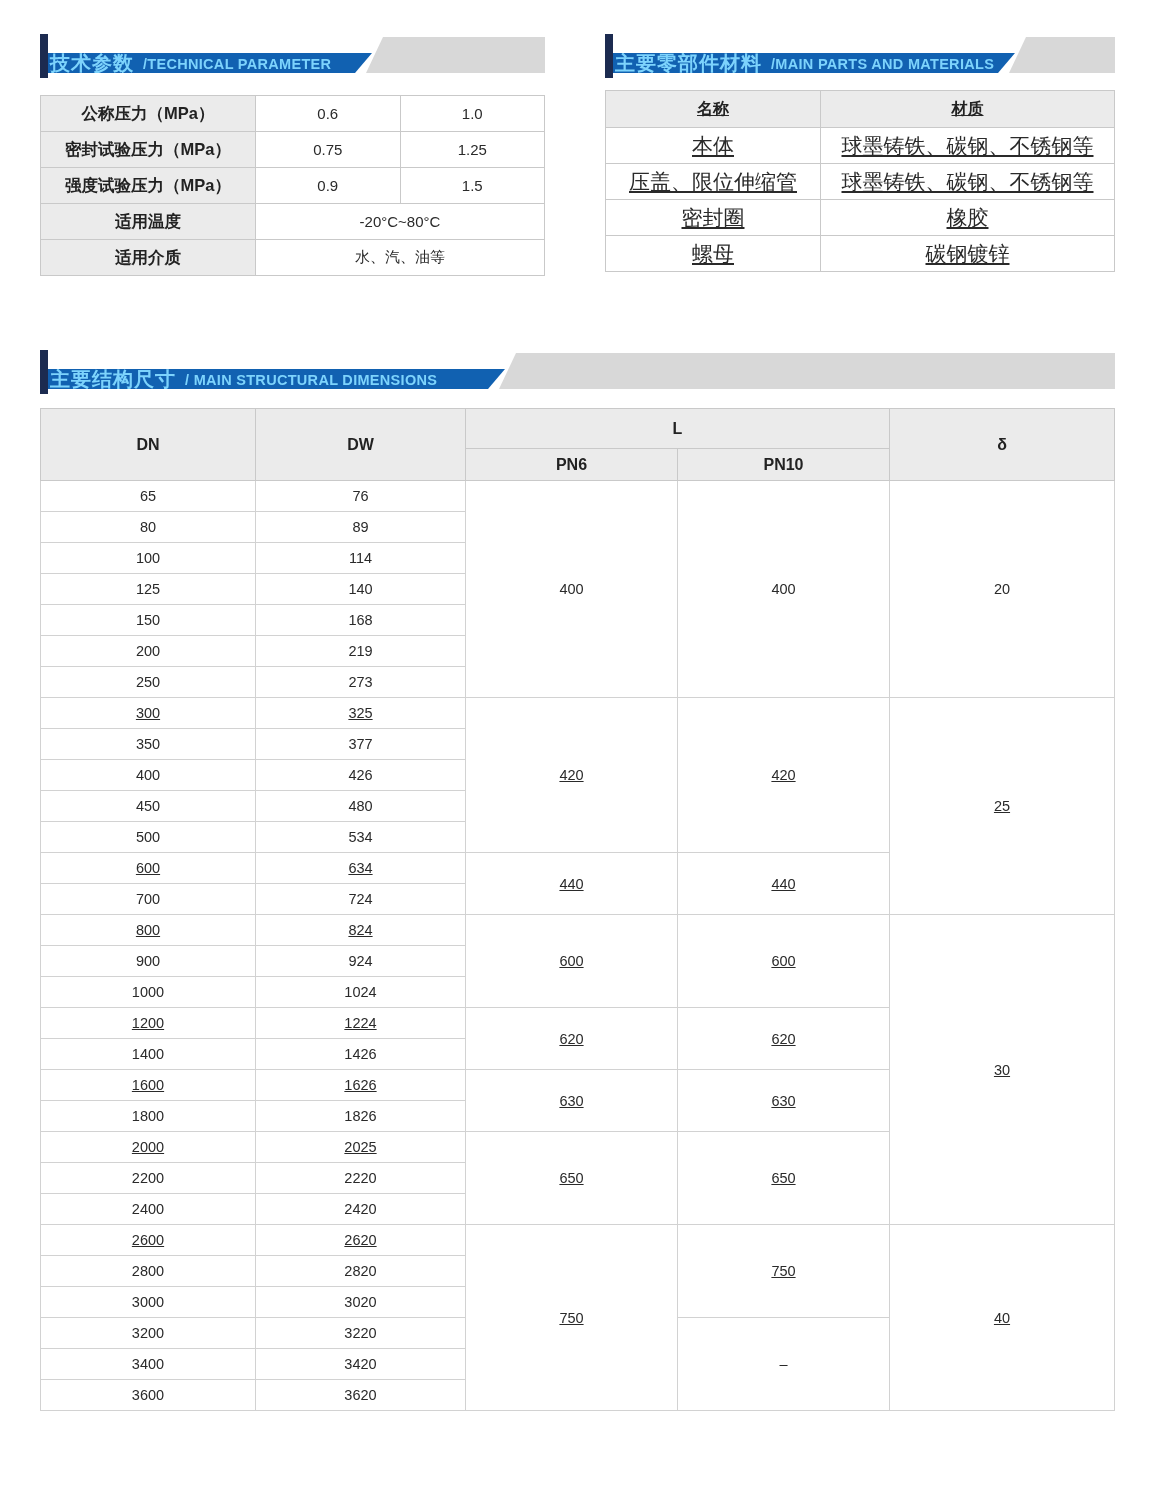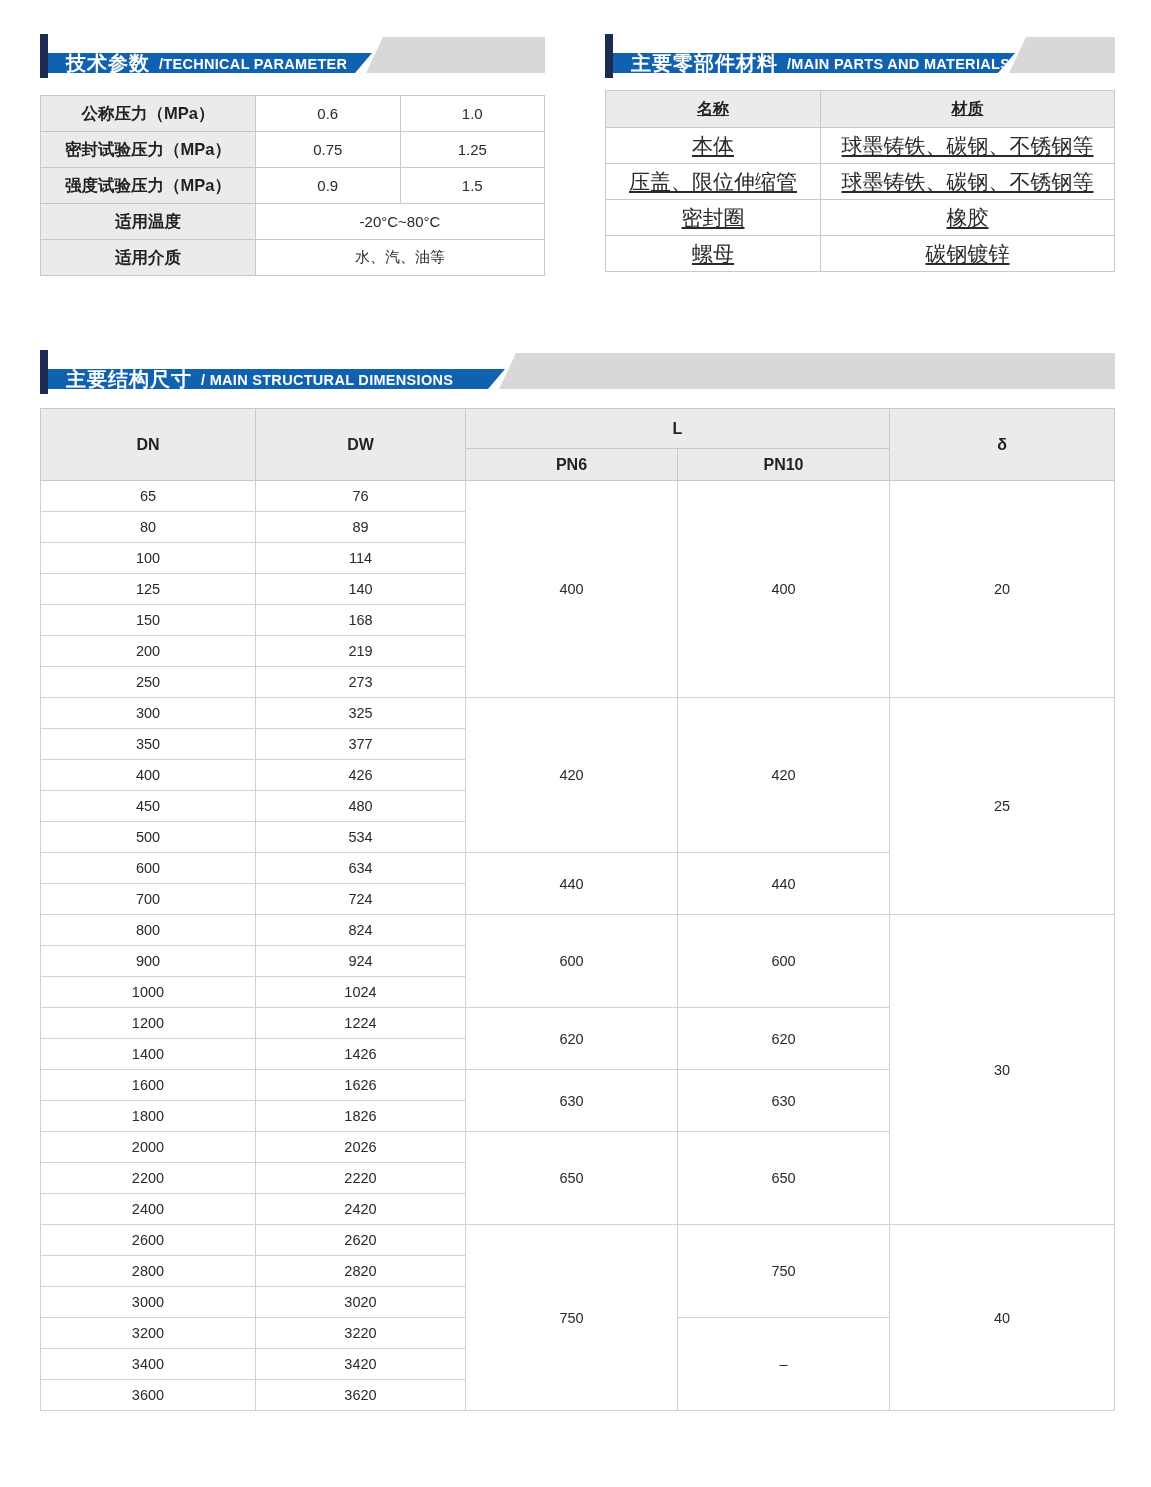--- a/index.html
+++ b/index.html
@@ -13,21 +13,21 @@
   }
   .page { position:relative; width:1151px; height:1487px; background:#fff; }
 
   
   .secbar { position:absolute; height:36px; }
   .secbar .tail  { position:absolute; inset:0; background:#d8d8d8; }
   .secbar .wedge { position:absolute; top:0; bottom:0; left:0; background:#ffffff;
                    clip-path:polygon(0 0,100% 0,calc(100% - 17px) 100%,0 100%); }
   .secbar .blue  { position:absolute; top:16px; bottom:0; left:0; background:#1161b1;
                    clip-path:polygon(0 0,100% 0,calc(100% - 17px) 100%,0 100%);
-                   display:flex; align-items:center; padding-left:26px; gap:9px; color:#ffffff; white-space:nowrap; }
+                   display:flex; align-items:center; padding-left:10px; gap:9px; color:#7dd3fc; white-space:nowrap; }
   .secbar .navy  { position:absolute; left:0; top:-3px; bottom:-5px; width:8px; background:#1c2b50; }
   .t-zh { font-size:20px; font-weight:bold; letter-spacing:1px; }
   .t-en { font-size:14.5px; font-weight:600; letter-spacing:.3px; padding-top:2px; }
 
   #bar1 { left:40px;  top:37px;  width:505px; }
   #bar1 .blue { width:332px; } #bar1 .wedge { width:343px; }
   #bar2 { left:605px; top:37px;  width:510px; }
   #bar2 .blue { width:410px; } #bar2 .wedge { width:421px; }
   #bar3 { left:40px;  top:353px; width:1075px; }
   #bar3 .blue { width:465px;text-align:right; } #bar3 .wedge { width:476px; }
@@ -54,21 +54,21 @@
   #dims-table th { font-size:16px; }
   #dims-table .hr1 th { height:40px; }
   #dims-table .hr2 th { height:32px; }
   #dims-table td { height:31px; font-size:14.5px; }
   #dims-table .c-dn   { width:215px; }
   #dims-table .c-dw   { width:210px; }
   #dims-table .c-pn6  { width:215px; }
   #dims-table .c-pn10 { width:210px; }
   #dims-table .c-delta{ width:225px; }
   #dims-table td { border-color:#d2d2d2; }
-  #dims-table tr.g td { border-top-color:#b9b9b9; }
+  #dims-table tr.g td { border-top-color:#b9b9b9;text-decoration:underline; }
   #dims-table { border:1px solid #c2c2c2; }
   .l-val { font-size:15px; }
 </style>
 </head>
 <body>
 
 <div class="page">
 
   <div class="secbar" id="bar1">
     <div class="tail"></div>
@@ -266,21 +266,21 @@
       <td class="l-val" rowspan="2">630</td>
       <td class="l-val" rowspan="2">630</td>
     </tr>
     <tr>
       <td>1800</td>
       <td>1826</td>
     </tr>
 
     <tr class="g">
       <td>2000</td>
-      <td>2026</td>
+      <td>2025</td>
       <td class="l-val" rowspan="3">650</td>
       <td class="l-val" rowspan="3">650</td>
     </tr>
     <tr>
       <td>2200</td>
       <td>2220</td>
     </tr>
     <tr>
       <td>2400</td>
       <td>2420</td>

